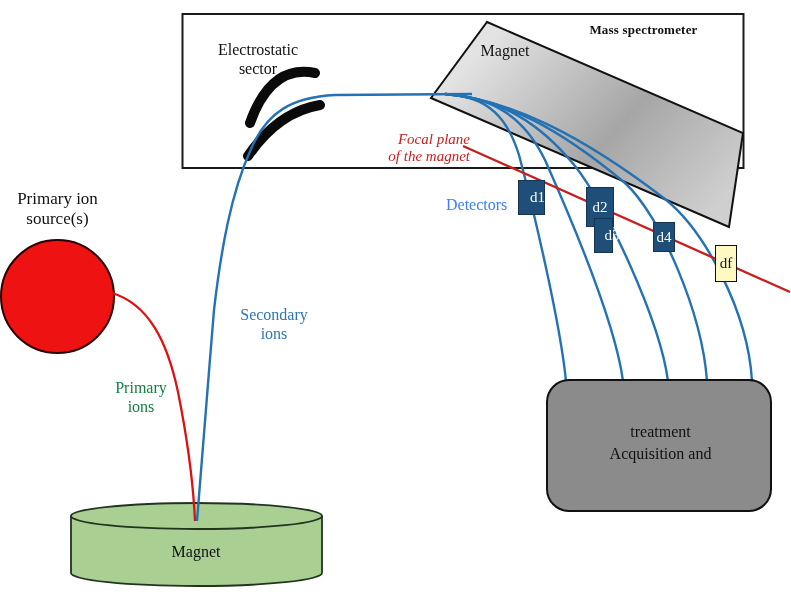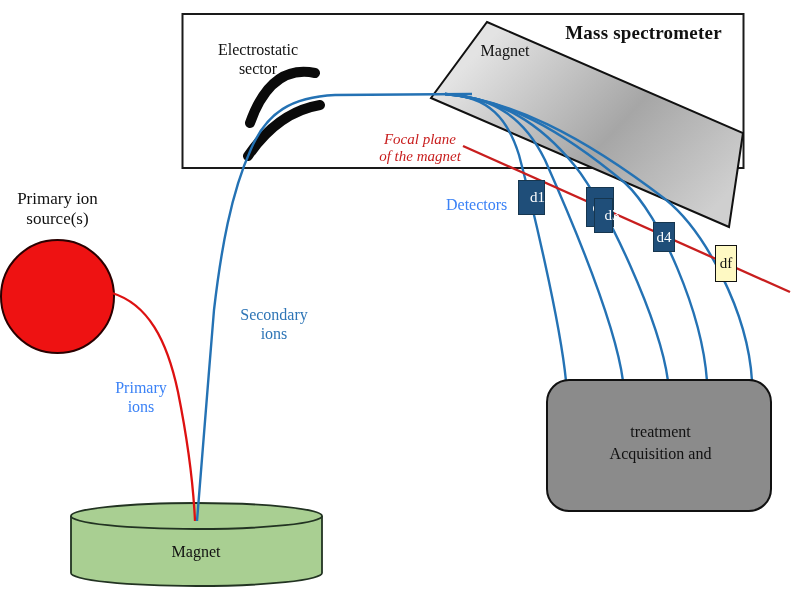--- a/index.html
+++ b/index.html
@@ -2,27 +2,27 @@
 <html><head>
 <meta charset="utf-8">
 <style>
   html,body{margin:0;padding:0;background:#fff;}
   .canvas{
     position:relative;width:791px;height:600px;background:#ffffff;
     font-family:"Liberation Serif","DejaVu Serif",serif;overflow:hidden;
   }
   .canvas svg{position:absolute;left:0;top:0;}
   .lbl{position:absolute;text-align:center;color:#111;line-height:1.18;}
-  .lbl-title{font-weight:bold;font-size:19px;letter-spacing:.2px;}
+  .lbl-title{font-weight:bold;font-size:13px;letter-spacing:.2px;}
   .lbl-magnet{font-size:16px;}
   .lbl-electro{font-size:16px;}
   .lbl-focal{font-size:15px;font-style:italic;color:#C81E1E;line-height:1.1;}
   .lbl-detectors{font-size:16px;color:#3b82f6;text-align:left;}
   .lbl-secondary{font-size:16px;color:#2E75B6;}
-  .lbl-primary{font-size:16px;color:#3b82f6;}
+  .lbl-primary{font-size:16px;color:#15803d;}
   .lbl-source{font-size:17px;}
   .lbl-sample{font-size:16px;}
   .lbl-acq{font-size:16px;line-height:1.35;}
   .chip{
     position:absolute;display:flex;align-items:center;justify-content:center;
     background:#1F4E79;color:#fff;font-size:15px;border:1px solid #16364F;
     box-sizing:border-box;z-index:5;
   }
   .chip-final{background:#fef9c3;color:#111;border:1.5px solid #111;}
   .two-line span{display:block;}
@@ -70,21 +70,21 @@
 
   <div class="lbl lbl-title" style="left:561px;top:22px;width:165px;">Mass spectrometer</div>
 
   <div class="lbl lbl-magnet" style="left:474px;top:42px;width:62px;">Magnet</div>
 
   <div class="lbl lbl-electro two-line" style="left:208px;top:41px;width:100px;">
     <span>Electrostatic</span>
     <span>sector</span>
   </div>
 
-  <div class="lbl lbl-focal two-line" style="left:370px;top:131px;width:100px;">
+  <div class="lbl lbl-focal two-line" style="left:370px;top:131px;width:100px;text-align:right;">
     <span>Focal plane</span>
     <span>of the magnet</span>
   </div>
 
   <div class="lbl lbl-detectors" style="left:446px;top:196px;width:70px;">Detectors</div>
 
   <div class="lbl lbl-secondary two-line" style="left:234px;top:306px;width:80px;">
     <span>Secondary</span>
     <span>ions</span>
   </div>
@@ -101,17 +101,17 @@
 
   <div class="lbl lbl-sample" style="left:146px;top:543px;width:100px;">Magnet</div>
 
   <div class="lbl lbl-acq two-line" style="left:550px;top:421px;width:221px;">
     <span>treatment</span>
     <span>Acquisition and</span>
   </div>
 
   <div class="chip" style="left:518px;top:180px;width:27px;height:35px;padding-left:12px;">d1</div>
   <div class="chip" style="left:586px;top:187px;width:28px;height:40px;">d2</div>
-  <div class="chip" style="left:594px;top:198px;width:16px;height:35px;padding-left:17px;">d3</div>
+  <div class="chip" style="left:594px;top:218px;width:16px;height:35px;padding-left:17px;">d3</div>
   <div class="chip" style="left:653px;top:222px;width:22px;height:30px;">d4</div>
   <div class="chip chip-final" style="left:715px;top:245px;width:22px;height:37px;">df</div>
 
 </div>
 
 </body></html>

